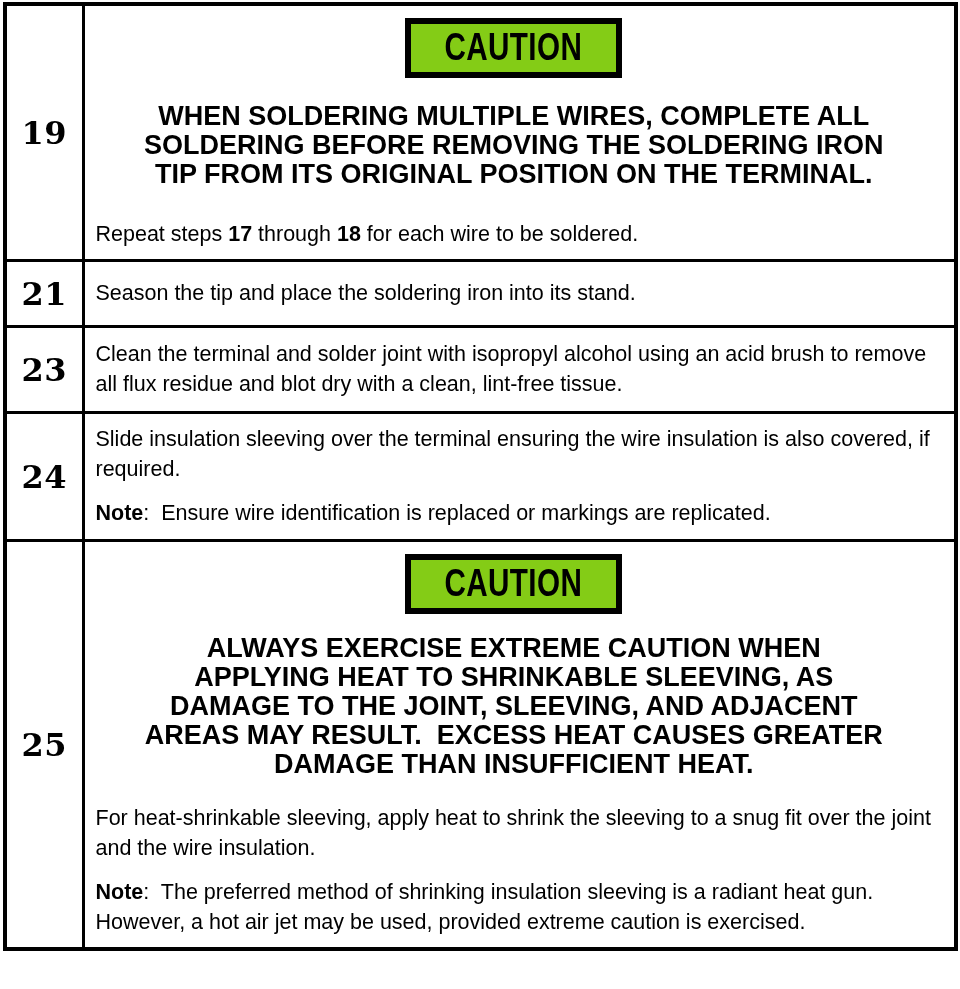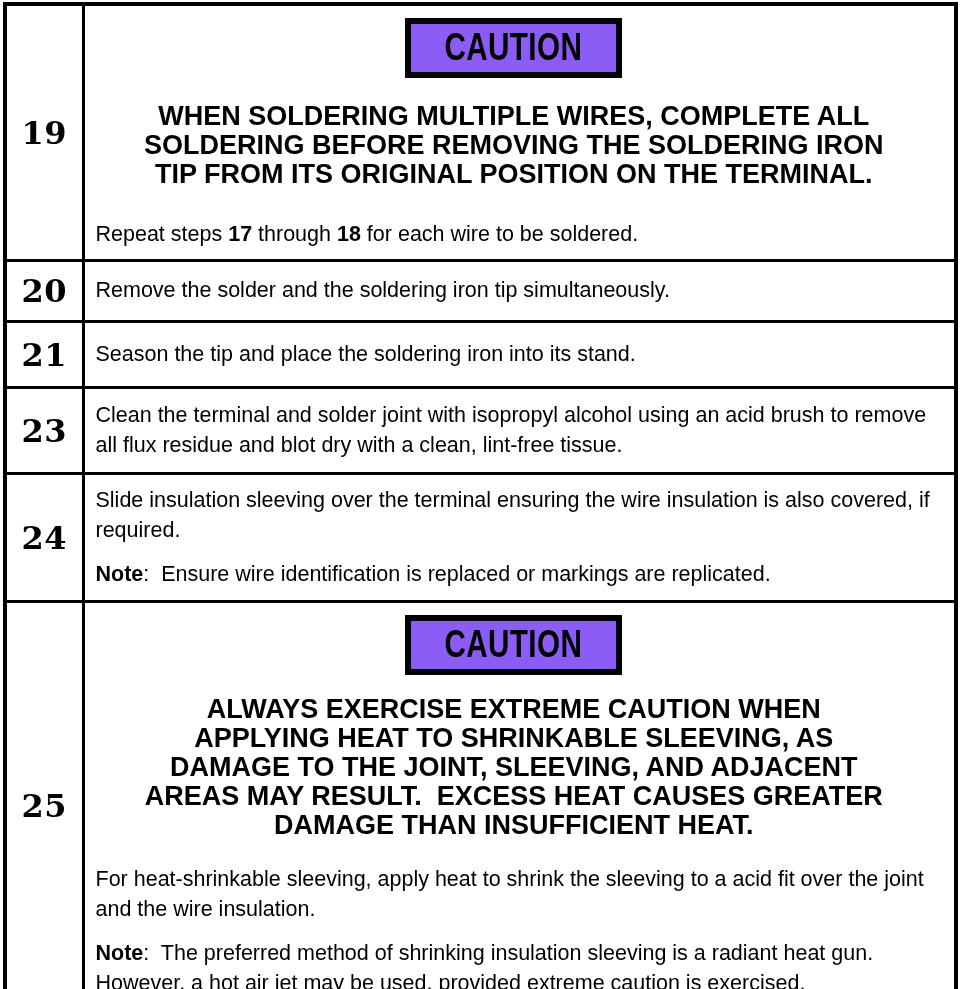--- a/index.html
+++ b/index.html
@@ -57,21 +57,21 @@
   .caution-wrap {
     display: flex;
     flex-direction: column;
     align-items: stretch;
   }
   .caution-box {
     align-self: center;
     border: 6px solid #000000;
     padding: 1px 14px 3px 14px;
     margin-top: 4px;
-    background: #8b5cf6;
+    background: #84cc16;
   }
   .caution-box .caution-label {
     display: inline-block;
     font-weight: 900;
     font-size: 38px;
     line-height: 44px;
     letter-spacing: 0.5px;
     transform: scaleX(0.78);
     transform-origin: center;
     white-space: nowrap;
@@ -104,26 +104,20 @@
         <div class="caution-wrap">
           <div class="caution-box">
             <span class="caution-label">CAUTION</span>
           </div>
           <p class="caution-heading">WHEN SOLDERING MULTIPLE WIRES, COMPLETE ALL SOLDERING BEFORE REMOVING THE SOLDERING IRON TIP FROM ITS ORIGINAL POSITION ON THE TERMINAL.</p>
           <p class="body-para"><span>Repeat steps </span><span class="bold">17</span><span> through </span><span class="bold">18</span><span> for each wire to be soldered.</span></p>
         </div>
       </td>
     </tr>
 
-    <tr style="height:61px;">
-      <td class="step-cell">20</td>
-      <td class="content-cell">
-        <p class="body-para">Remove the solder and the soldering iron tip simultaneously.</p>
-      </td>
-    </tr>
 
     <tr style="height:66px;">
       <td class="step-cell">21</td>
       <td class="content-cell">
         <p class="body-para">Season the tip and place the soldering iron into its stand.</p>
       </td>
     </tr>
 
 
     <tr style="height:86px;">
@@ -142,21 +136,21 @@
     </tr>
 
     <tr style="height:340px;">
       <td class="step-cell">25</td>
       <td class="content-cell row25">
         <div class="caution-wrap">
           <div class="caution-box">
             <span class="caution-label">CAUTION</span>
           </div>
           <p class="caution-heading">ALWAYS EXERCISE EXTREME CAUTION WHEN APPLYING HEAT TO SHRINKABLE SLEEVING, AS DAMAGE TO THE JOINT, SLEEVING, AND ADJACENT AREAS MAY RESULT.&nbsp; EXCESS HEAT CAUSES GREATER DAMAGE THAN INSUFFICIENT HEAT.</p>
-          <p class="body-para">For heat-shrinkable sleeving, apply heat to shrink the sleeving to a acid fit over the joint and the wire insulation.</p>
+          <p class="body-para">For heat-shrinkable sleeving, apply heat to shrink the sleeving to a snug fit over the joint and the wire insulation.</p>
           <p class="body-para note-para"><span class="bold">Note</span><span>:&nbsp; The preferred method of shrinking insulation sleeving is a radiant heat gun. However, a hot air jet may be used, provided extreme caution is exercised.</span></p>
         </div>
       </td>
     </tr>
 
   </tbody>
     </table>
 </div>
 
 </body></html>

